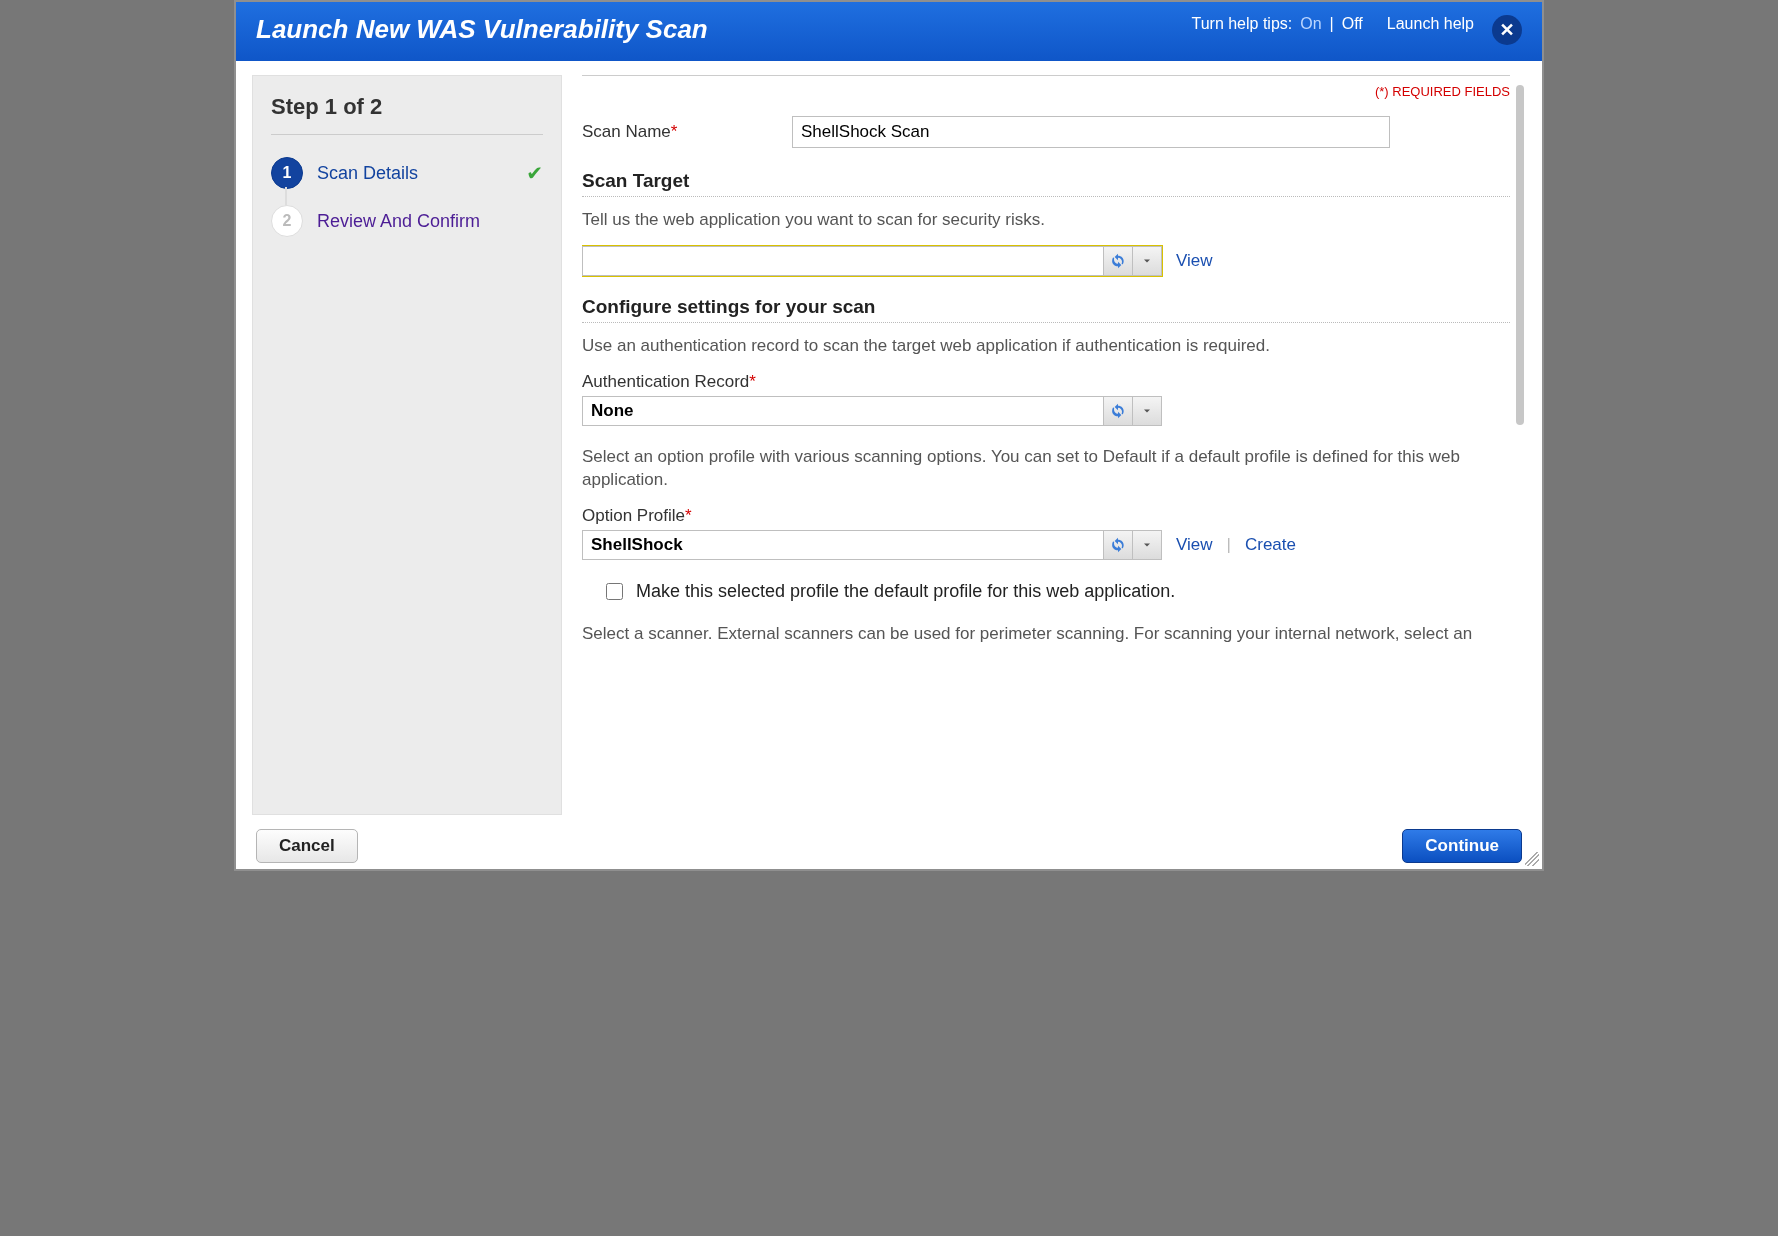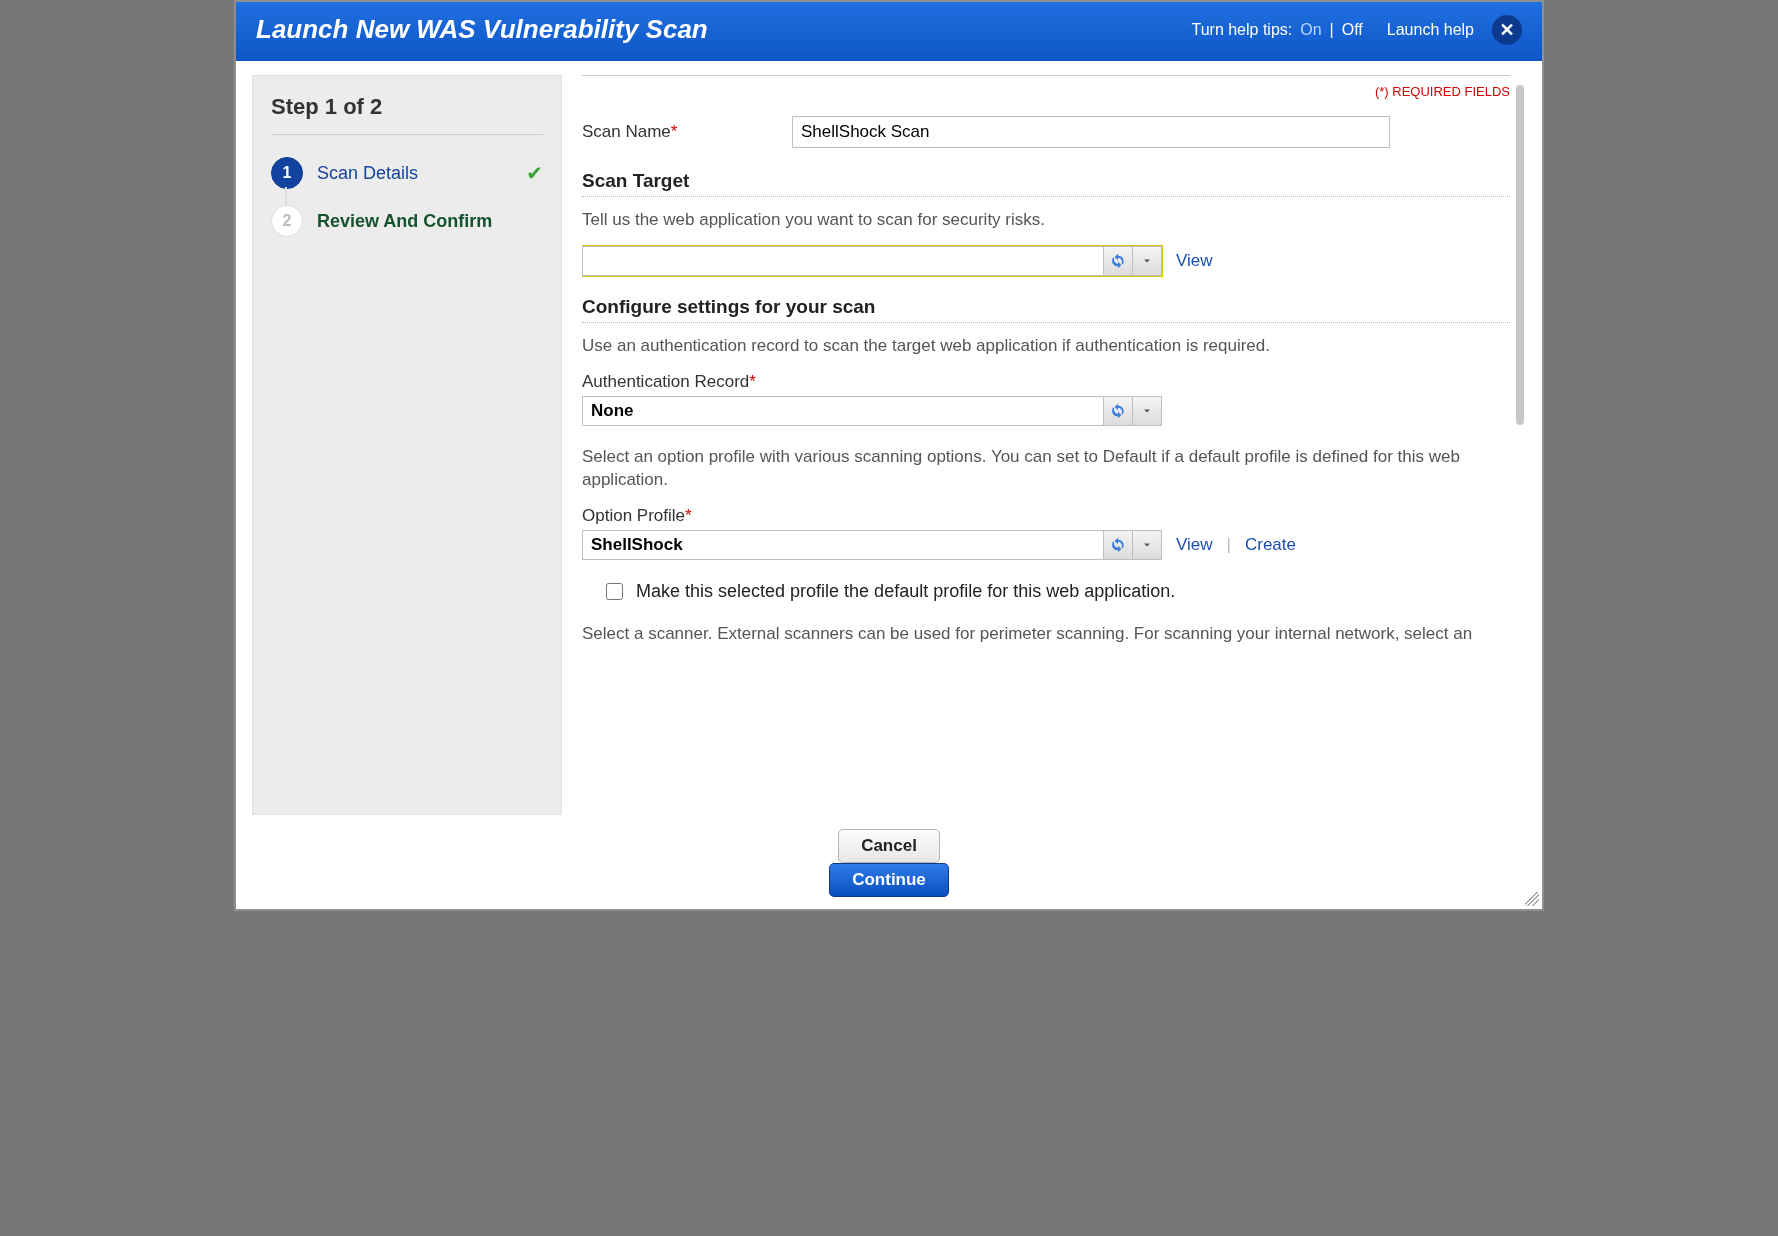--- a/index.html
+++ b/index.html
@@ -26,21 +26,20 @@
   }
   .titlebar h1{
     margin:0;
     font-size:26px;
     font-weight:bold;
     font-style:italic;
     flex:1;
   }
   .help-area{
     display:flex;
-    align-items:center;
     gap:8px;
     font-size:16px;
   }
   .help-area .dim{color:#bcd6ff;}
   .help-area .sep{color:#fff;}
   .close-btn{
     width:30px;height:30px;border-radius:50%;
     background:#0b3a8f;
     display:flex;align-items:center;justify-content:center;
     color:#fff;font-weight:bold;font-size:18px;
@@ -74,21 +73,21 @@
   }
   .step .num{
     width:30px;height:30px;border-radius:50%;
     display:flex;align-items:center;justify-content:center;
     font-weight:bold;font-size:16px;
   }
   .step.active .num{background:#12439f;color:#fff;border:1px solid #0b3a8f;}
   .step.inactive .num{background:#fff;color:#bbb;border:1px solid #ddd;}
   .step .label{font-size:18px;}
   .step.active .label{color:#12439f;font-weight:normal;}
-  .step.inactive .label{color:#14532d;font-weight:bold;}
+  .step.inactive .label{color:#4c1d95;font-weight:normal;}
   .step .check{margin-left:auto;color:#3aa63a;font-size:20px;}
   .step-connector{
     position:absolute;left:14px;top:38px;width:2px;height:26px;background:#ddd;
   }
   
   .main{
     flex:1;
     overflow-y:hidden;
     position:relative;
     padding-right:16px;
@@ -160,22 +159,21 @@
   .fake-scrollbar{
     position:absolute;right:0;top:4px;bottom:4px;width:12px;
   }
   .fake-thumb{
     position:absolute;right:2px;top:6px;width:8px;height:340px;
     background:#c7c7c7;border-radius:4px;
   }
   
   .footer{
     display:flex;justify-content:space-between;align-items:center;
-    padding:14px 20px 12px 20px;
-    flex-direction:column;
+    padding:14px 20px 6px 20px;
   }
   .btn{
     font-size:17px;font-weight:bold;
     padding:6px 22px;
     border-radius:5px;
     cursor:pointer;
   }
   .btn-cancel{
     background:linear-gradient(#fdfdfd,#e7e7e7);
     border:1px solid #b5b5b5;

